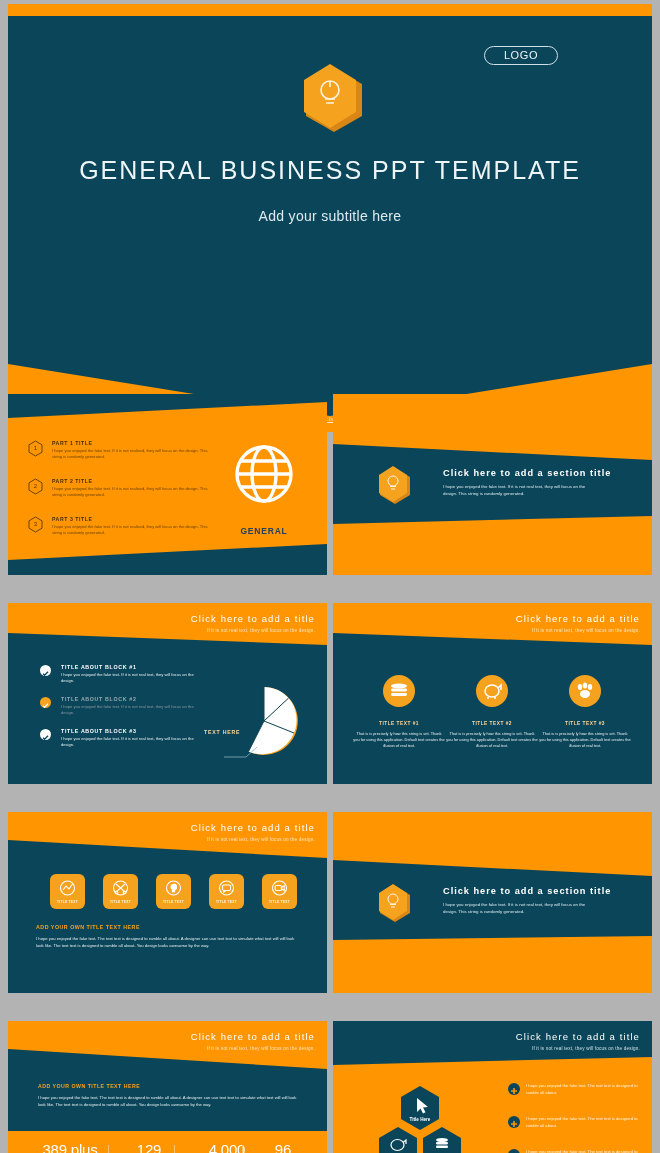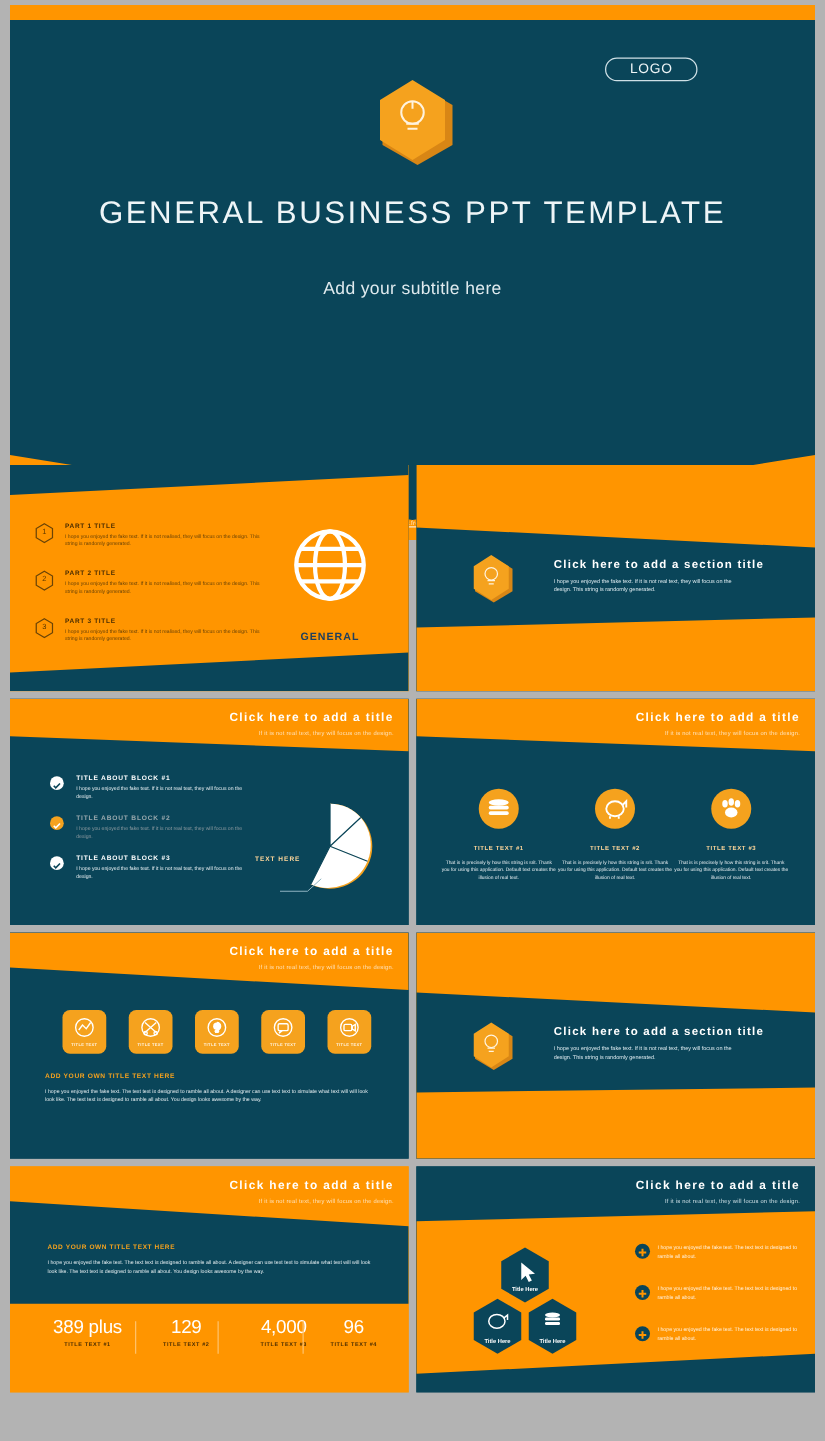--- a/index.html
+++ b/index.html
@@ -22,37 +22,37 @@
     width: 74px; height: 19px; border: 1px solid #cfe0e6; border-radius: 10px;
     color: #eef5f7; font-size: 11px; line-height: 17px; text-align: center;
     letter-spacing: .6px;
   }
   .hex-logo { position: absolute; left: 50%; top: 56px; transform: translateX(-50%); width: 72px; height: 80px; }
   .hero-title {
     position: absolute; left: 0; right: 0; top: 152px; text-align: center;
     color: #eef5f7; font-size: 25px; letter-spacing: 2.0px; font-weight: 400;
   }
   .hero-sub {
-    position: absolute; left: 0; right: 0; top: 218px; text-align: center;
+    position: absolute; left: 0; right: 0; top: 204px; text-align: center;
     color: #dfeaee; font-size: 14px; letter-spacing: .3px;
   }
   .hero-chevron { position: absolute; left: 0; bottom: 0; width: 644px; height: 78px; }
   .hero-url {
     position: absolute; left: 0; right: 0; bottom: 10px; text-align: center;
     color: #ffe9c9; font-size: 5px; text-decoration: underline; letter-spacing: .2px;
   }
 
   
   .grid { position: absolute; left: 8px; top: 372px; width: 644px; }
   .srow { display: flex; gap: 6px; margin-bottom: 6px; }
-  .slide { position: relative; width: 319px; height: 181px; overflow: hidden; background: #0A4559; }
+  .slide { position: relative; width: 319px; height: 181px; overflow: hidden; background: #0A4559; margin-top: 22px; }
   .slide.orange { background: #FF9500; }
 
   .band-title { position: absolute; right: 12px; top: 10px; text-align: right; }
-  .band-title .t { color: #ffffff; font-size: 9.5px; font-weight: bold; letter-spacing: 1.1px; }
+  .band-title .t { color: #ffffff; font-size: 9.5px; font-weight: normal; letter-spacing: 1.1px; }
   .band-title .s { color: #ffe3bb; font-size: 4.6px; letter-spacing: .2px; margin-top: 4px; }
   .band-title.on-teal .t { color: #ffffff; }
   .band-title.on-teal .s { color: #cfe0e6; }
 
   svg.full { position: absolute; left: 0; top: 0; width: 319px; height: 181px; }
 
   
   .cont-item { position: absolute; left: 44px; width: 165px; }
   .cont-item .ct { color: #4a2d00; font-size: 5.2px; font-weight: bold; letter-spacing: .55px; }
   .cont-item .cb { color: #6b4406; font-size: 4.1px; line-height: 1.55; margin-top: 2px; }

